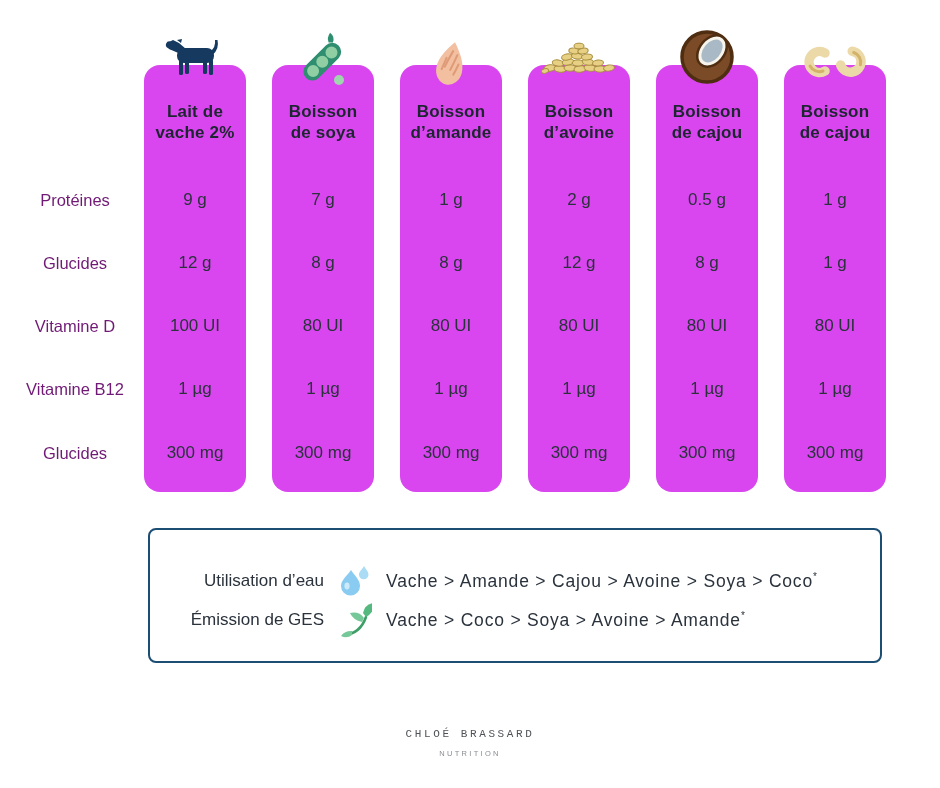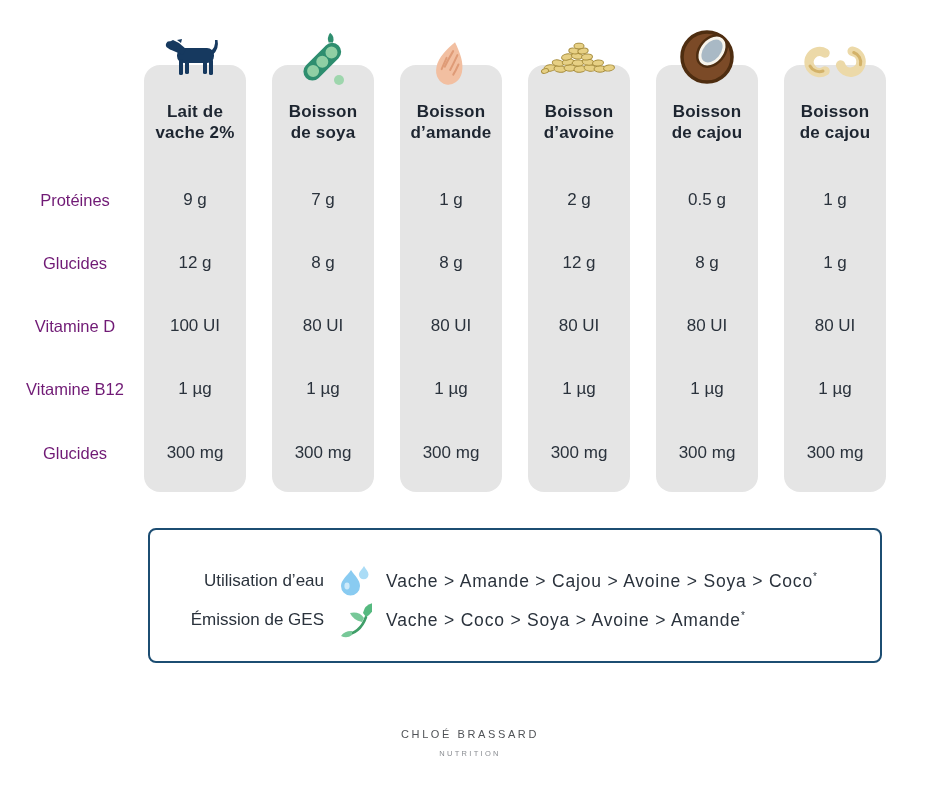--- a/index.html
+++ b/index.html
@@ -1,19 +1,19 @@
 <!DOCTYPE html>
 <html><head>
 <meta charset="utf-8">
 <style>
   html,body{margin:0;padding:0;background:#ffffff;}
   .page{position:relative;width:940px;height:788px;background:#ffffff;overflow:hidden;
         font-family:"Liberation Sans", sans-serif;color:#2a323c;}
   
-  .column{position:absolute;top:65px;width:102px;height:427px;background:#e5e5e5;border-radius:16px;}
+  .column{position:absolute;top:65px;width:102px;height:427px;background:#d946ef;border-radius:16px;}
   .c0{left:144px}.c1{left:272px}.c2{left:400px}.c3{left:528px}.c4{left:656px}.c5{left:784px}
   .icon-wrap{position:absolute;left:50%;transform:translateX(-50%);line-height:0;}
   .icon-cow{top:-26px}.icon-soy{top:-34px}.icon-almond{top:-26px}
   .icon-oats{top:-26px}.icon-coco{top:-38px}.icon-cashew{top:-24px}
   .col-header{position:absolute;top:36px;left:0;right:0;text-align:center;
               font-weight:bold;font-size:17px;line-height:21px;color:#1d2530;letter-spacing:.2px;}
   .val{position:absolute;left:0;right:0;text-align:center;font-size:17px;line-height:20px;color:#2a323c;}
   .r0{top:125px}.r1{top:188px}.r2{top:251px}.r3{top:314px}.r4{top:378px}
   
   .row-label{position:absolute;left:10px;width:130px;text-align:center;
@@ -23,21 +23,21 @@
   .env-box{position:absolute;left:148px;top:528px;width:734px;height:135px;
            border:2px solid #1c4d72;border-radius:8px;background:#ffffff;box-sizing:border-box;}
   .env-row{position:absolute;left:26px;right:20px;height:36px;display:flex;align-items:center;}
   .env-row-water{top:33px}.env-row-ghg{top:72px}
   .env-label{width:148px;text-align:right;font-size:17px;color:#2a323c;flex:0 0 auto;}
   .env-icon{width:62px;display:flex;justify-content:center;align-items:center;flex:0 0 auto;line-height:0;}
   .env-ranking{font-size:17.5px;letter-spacing:.8px;color:#2a323c;white-space:nowrap;}
   .env-ranking sup{font-size:10px;}
   
   .footer{position:absolute;left:0;right:0;top:728px;text-align:center;}
-  .brand{font-size:11px;letter-spacing:2.6px;color:#4f5256;}
+  .brand{font-size:11px;letter-spacing:2.6px;color:#4f5256;font-family:Liberation Mono, monospace;}
   .tagline{font-size:7.5px;letter-spacing:2.3px;color:#8a8d92;margin-top:9px;}
 </style>
 </head>
 <body>
 
 <div class="page">
 
   <div class="row-label l0">Protéines</div>
   <div class="row-label l1">Glucides</div>
   <div class="row-label l2">Vitamine D</div>

